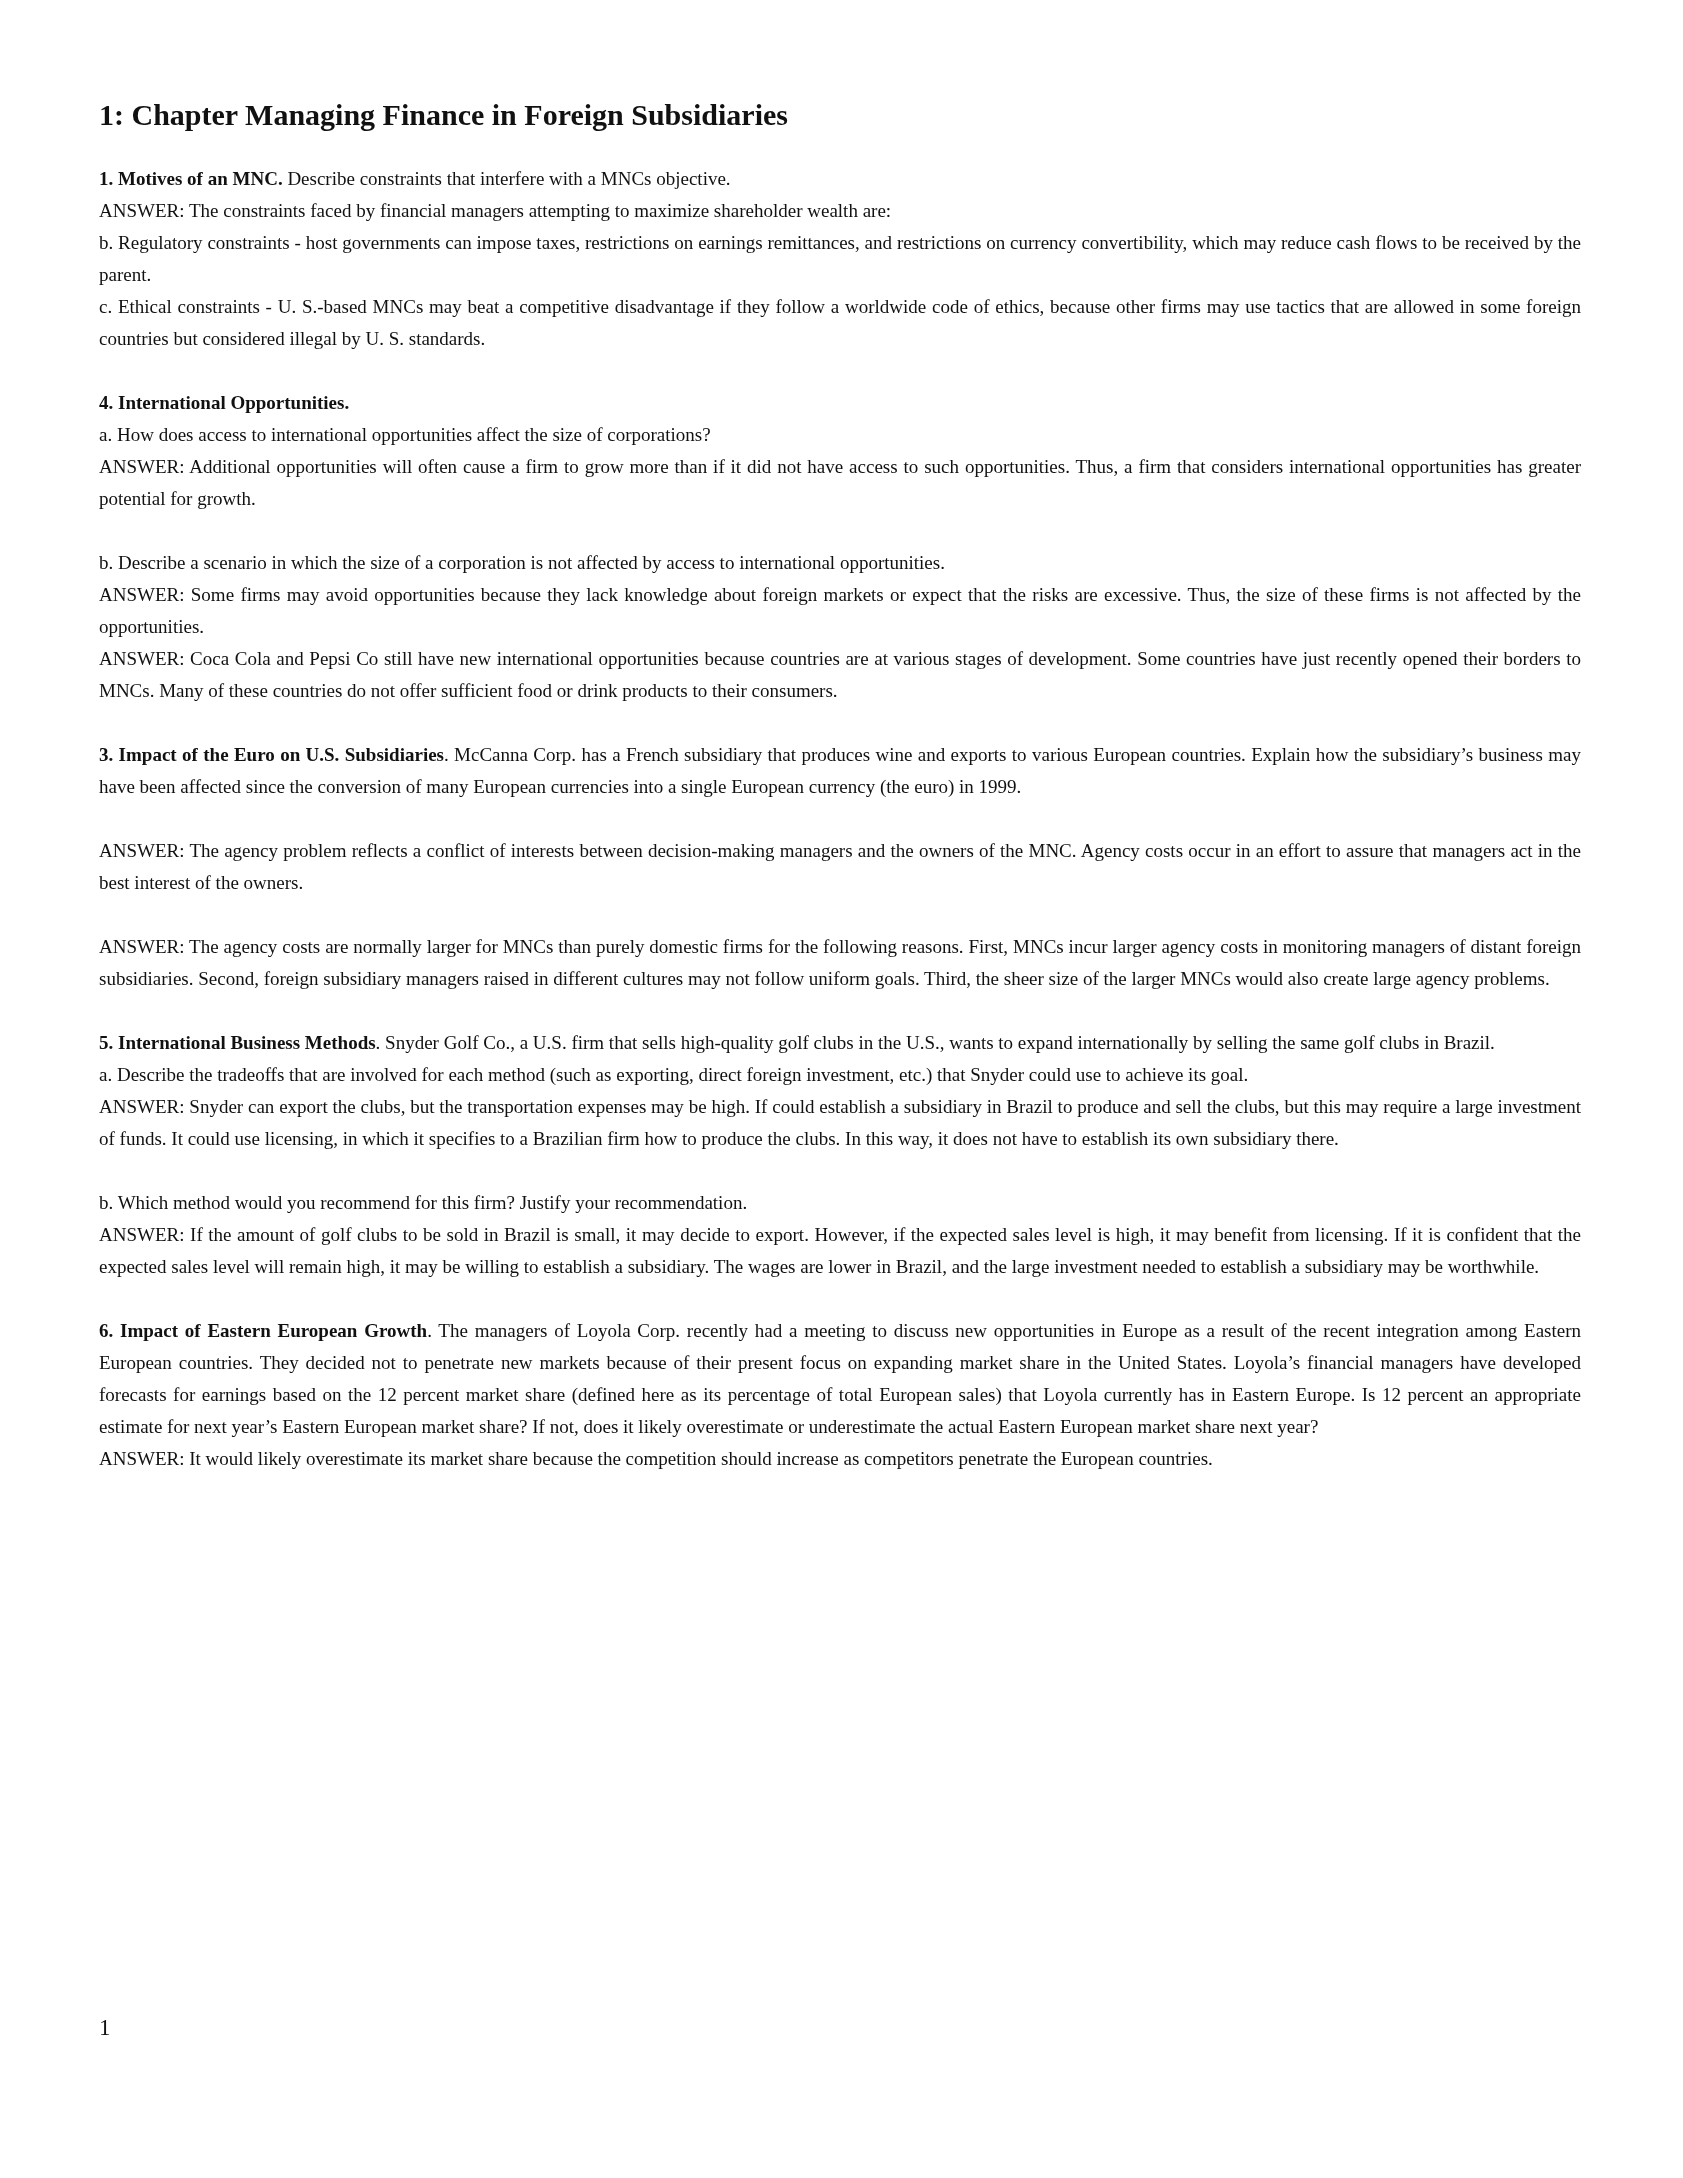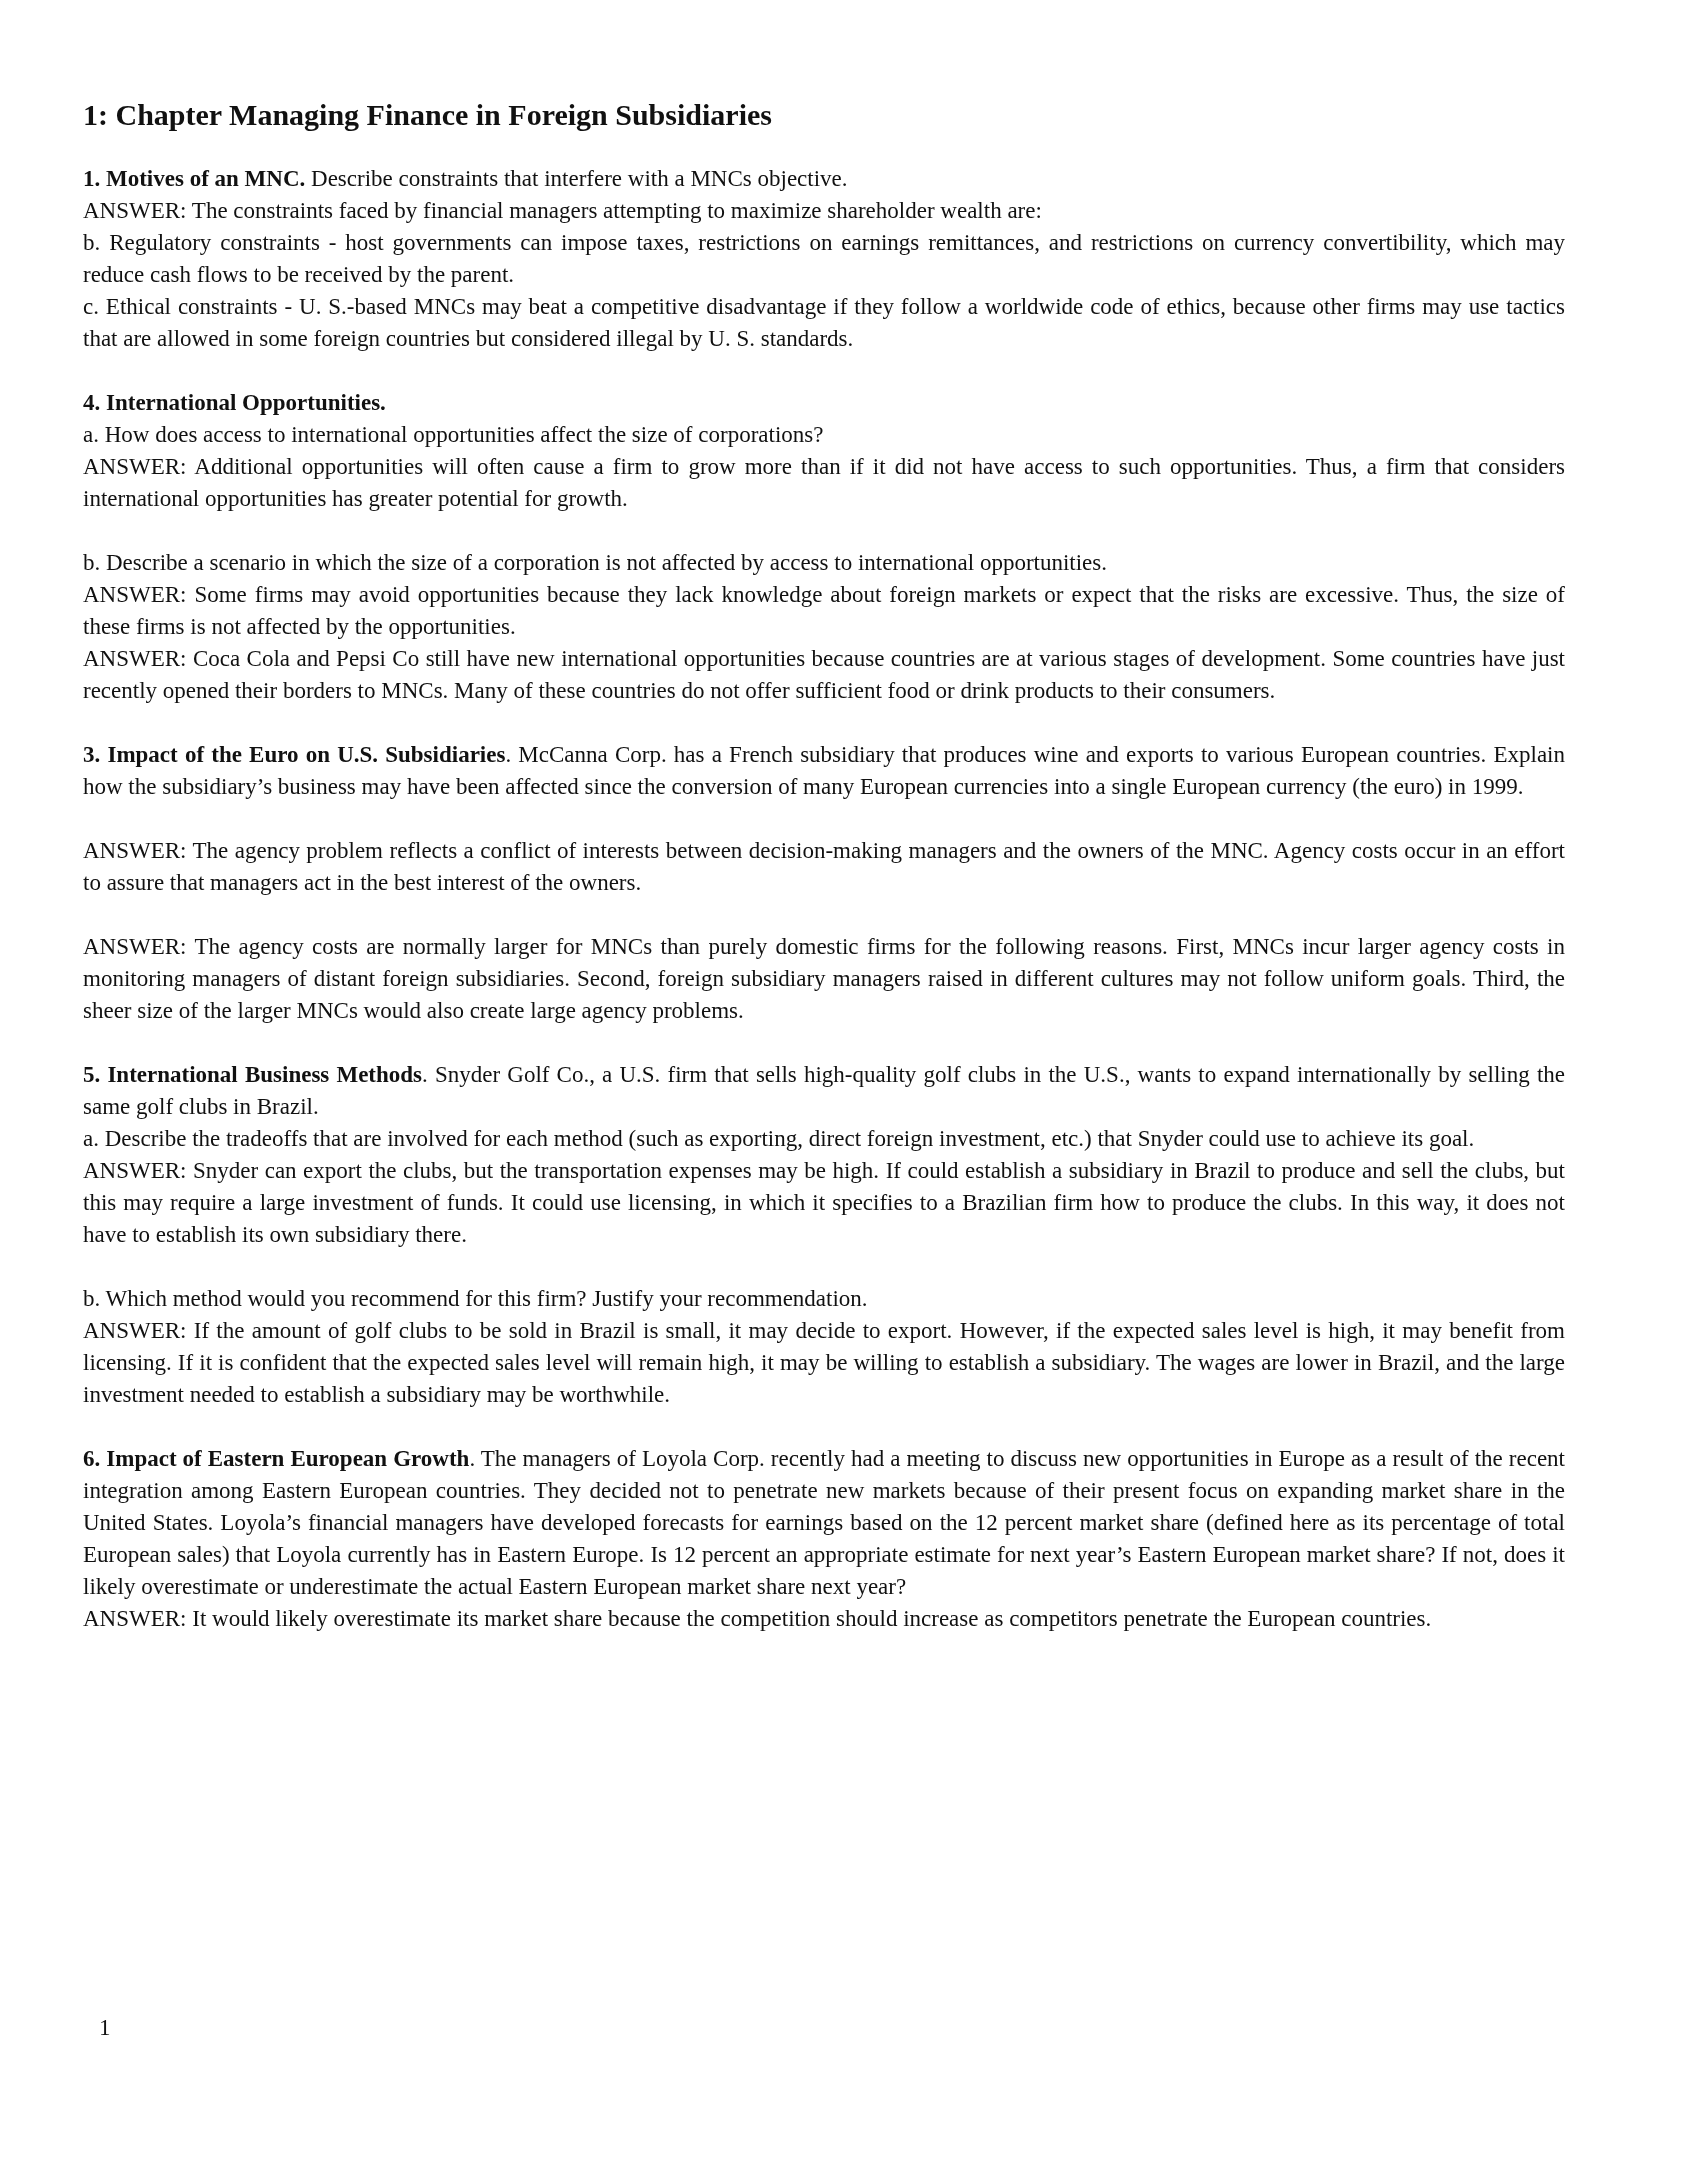--- a/index.html
+++ b/index.html
@@ -1,21 +1,21 @@
 <!DOCTYPE html>
 <html><head>
 <meta charset="utf-8">
 <style>
   html, body { margin: 0; padding: 0; background: #ffffff; }
   body { width: 1683px; height: 2178px; position: relative; overflow: hidden;
          font-family: "Liberation Serif", "DejaVu Serif", serif; color: #111; }
-  .page { position: absolute; left: 83px; top: 97px; width: 1482px; }
+  .page { position: absolute; left: 99px; top: 97px; width: 1482px; }
   .title { font-size: 30px; font-weight: bold; margin: 0 0 30px 0; line-height: 36px; }
   .section { margin-bottom: 32px; }
-  .p { font-size: 23px; line-height: 32px; text-align: justify; margin: 0; }
+  .p { font-size: 19px; line-height: 32px; text-align: justify; margin: 0; }
   .p b { font-weight: bold; }
   .gap { height: 32px; }
   .pagenum { position: absolute; left: 99px; top: 2012px; font-size: 23px; line-height: 32px; }
 </style>
 </head>
 <body>
 
 <div class="page">
   <div class="title">1: Chapter Managing Finance in Foreign Subsidiaries</div>
 

